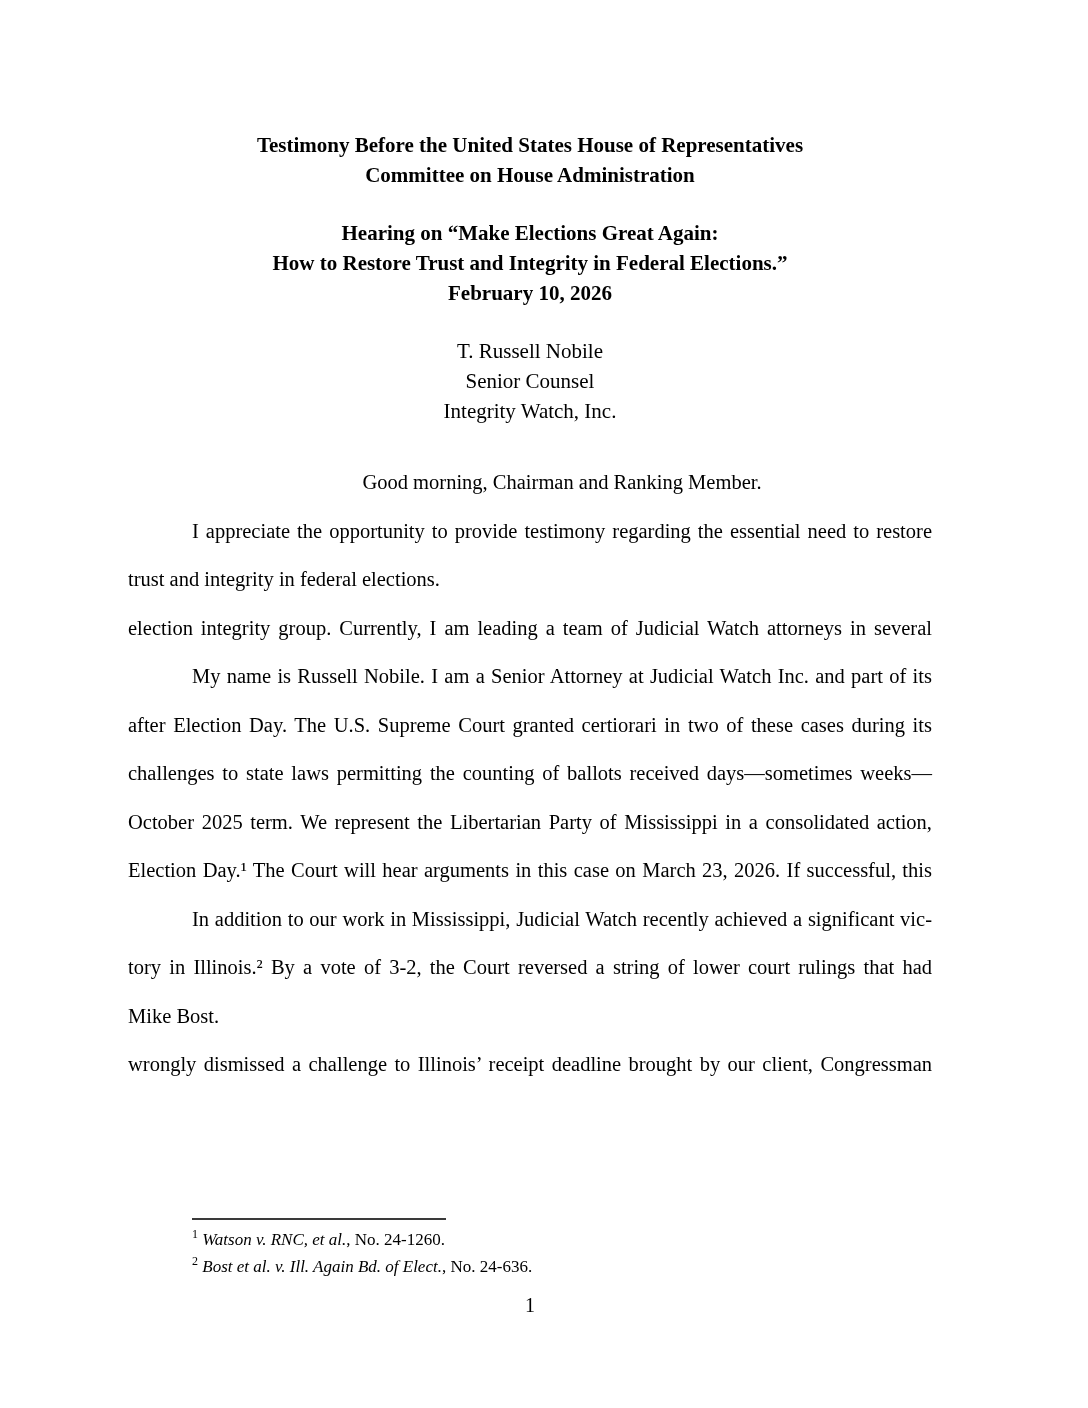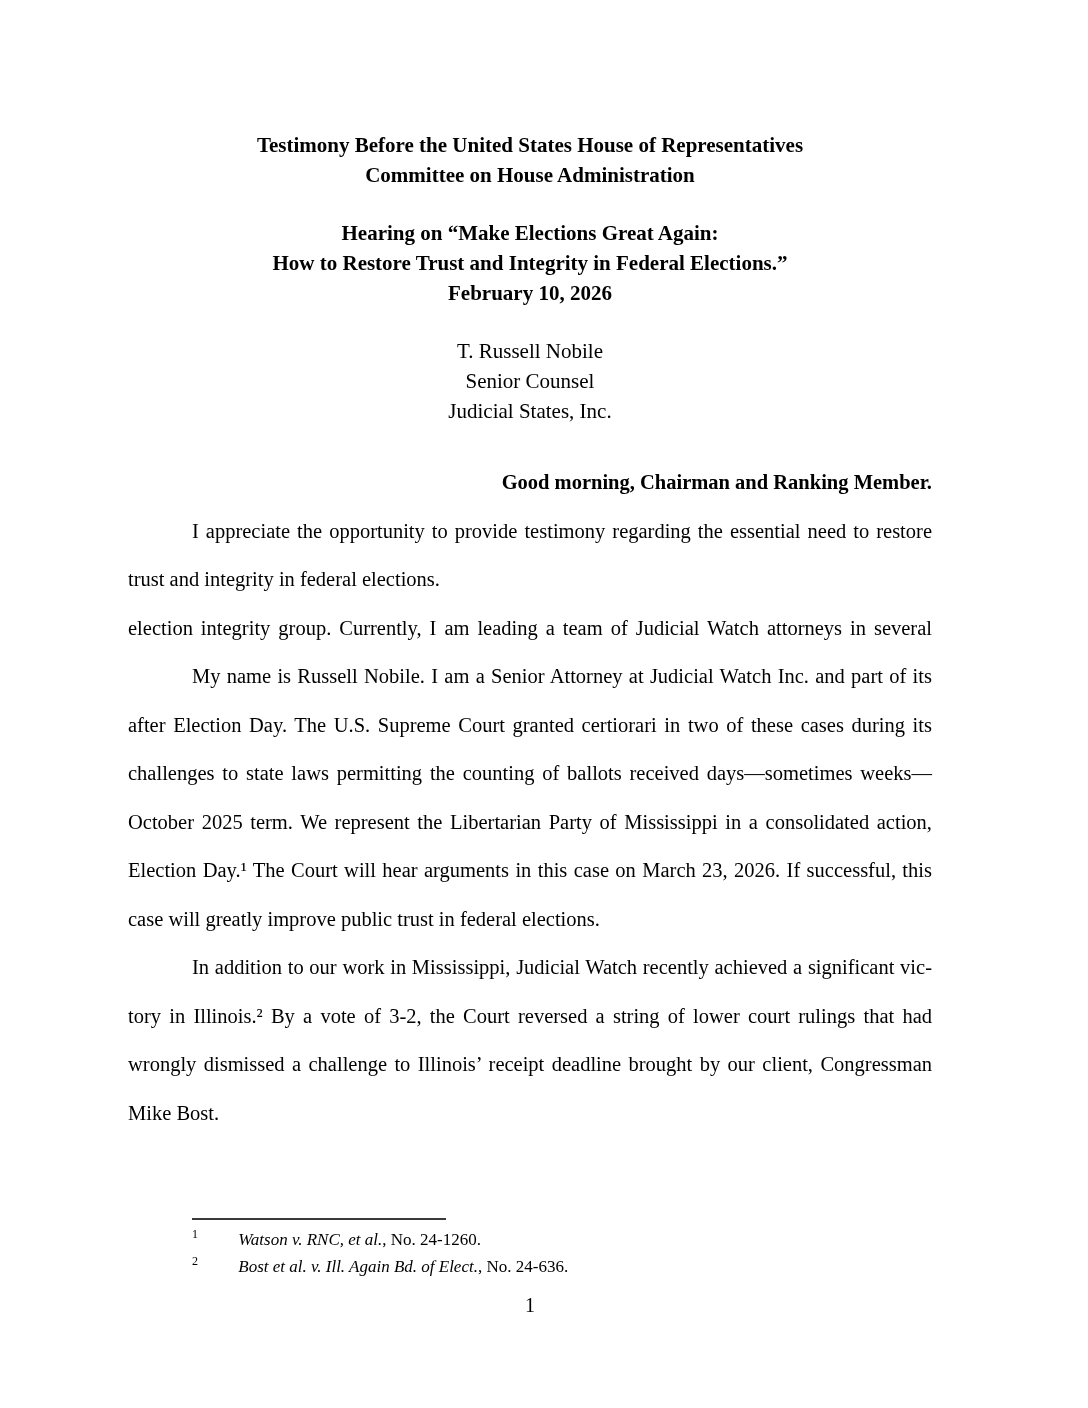--- a/index.html
+++ b/index.html
@@ -32,42 +32,42 @@
     font-size: 20.5px;
     line-height: 48.5px;
   }
   .bline {
     text-align: justify;
     text-align-last: justify;
   }
   .bline.lastline { text-align-last: auto; }
   .bline.firstline { padding-left: 64px; }
   .salutation {
-    font-weight: bold;
+    font-weight: normal;
     padding-left: 64px;
-    text-align: right;
+    text-align: center;
     text-align-last: auto;
   }
   .footnotes {
     position: absolute;
     left: 192px;
     top: 1218px;
     font-size: 17px;
     line-height: 27px;
   }
   .fn-sep {
     width: 254px;
     border-top: 2px solid #3a3a3a;
     margin-bottom: 6px;
   }
   .fn-line sup {
     font-size: 12px;
     line-height: 0;
   }
-  .fn-line .i { font-style: italic; margin-left: 36px; }
+  .fn-line .i { font-style: italic; }
   .page-number {
     position: absolute;
     left: 0;
     right: 0;
     top: 1294px;
     text-align: center;
     font-size: 20px;
   }
 </style>
 </head>
@@ -82,45 +82,44 @@
     <div class="blockgap"></div>
 
     <div class="hline bold">Hearing on “Make Elections Great Again:</div>
     <div class="hline bold">How to Restore Trust and Integrity in Federal Elections.”</div>
     <div class="hline bold">February 10, 2026</div>
 
     <div class="blockgap"></div>
 
     <div class="hline">T. Russell Nobile</div>
     <div class="hline">Senior Counsel</div>
-    <div class="hline">Judicial States, Inc.</div>
+    <div class="hline">Integrity Watch, Inc.</div>
 
     <div class="body-text">
       <div class="bline salutation">Good morning, Chairman and Ranking Member.</div>
 
       <div>
         <div class="bline firstline">I appreciate the opportunity to provide testimony regarding the essential need to restore</div>
         <div class="bline lastline">trust and integrity in federal elections.</div>
       </div>
 
       <div>
         <div class="bline">election integrity group. Currently, I am leading a team of Judicial Watch attorneys in several</div>
         <div class="bline firstline">My name is Russell Nobile. I am a Senior Attorney at Judicial Watch Inc. and part of its</div>
         <div class="bline">after Election Day. The U.S. Supreme Court granted certiorari in two of these cases during its</div>
         <div class="bline">challenges to state laws permitting the counting of ballots received days—sometimes weeks—</div>
         <div class="bline">October 2025 term. We represent the Libertarian Party of Mississippi in a consolidated action,</div>
         <div class="bline">Election Day.¹ The Court will hear arguments in this case on March 23, 2026.  If successful, this</div>
-        <div class="bline lastline">case will greatly improve public trust in federal elections.</div>
       </div>
 
       <div>
         <div class="bline firstline">In addition to our work in Mississippi, Judicial Watch recently achieved a significant vic-</div>
         <div class="bline">tory in Illinois.²  By a vote of 3-2, the Court reversed a string of lower court rulings that had</div>
+        <div class="bline lastline">Mike Bost.</div>
         <div class="bline">wrongly dismissed a challenge to Illinois’ receipt deadline brought by our client, Congressman</div>
-        <div class="bline lastline">Mike Bost.</div>
       </div>
     </div>
   </div>
 
   <div class="footnotes">
     <div class="fn-sep"></div>
     <div class="fn-line"><sup>1</sup>  <span class="i">Watson v. RNC, et al.</span><span>, No. 24-1260.</span></div>
     <div class="fn-line"><sup>2</sup>  <span class="i">Bost et al. v. Ill. Again Bd. of Elect.</span><span>, No. 24-636.</span></div>
   </div>
 

